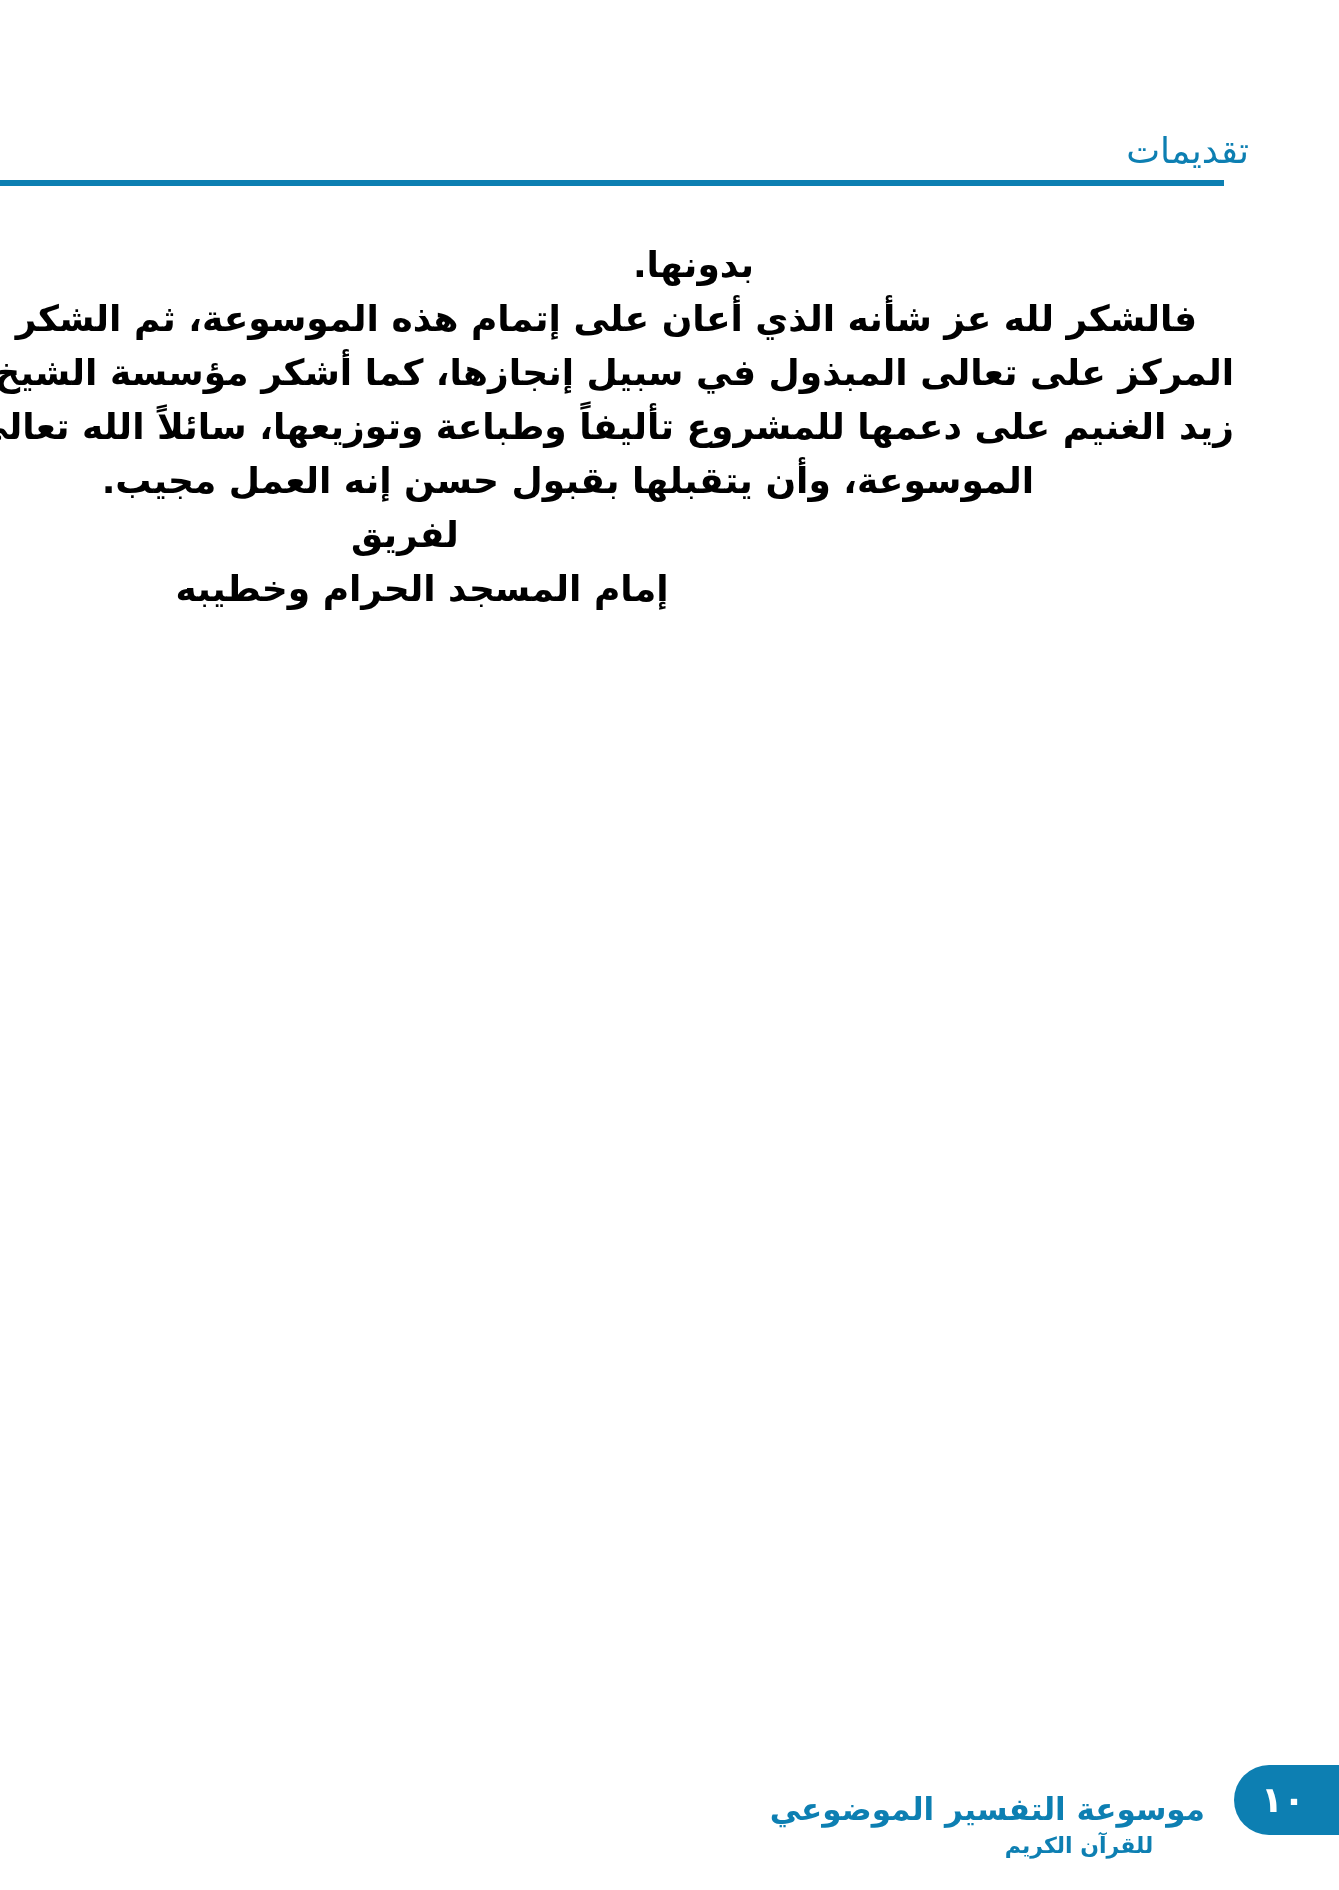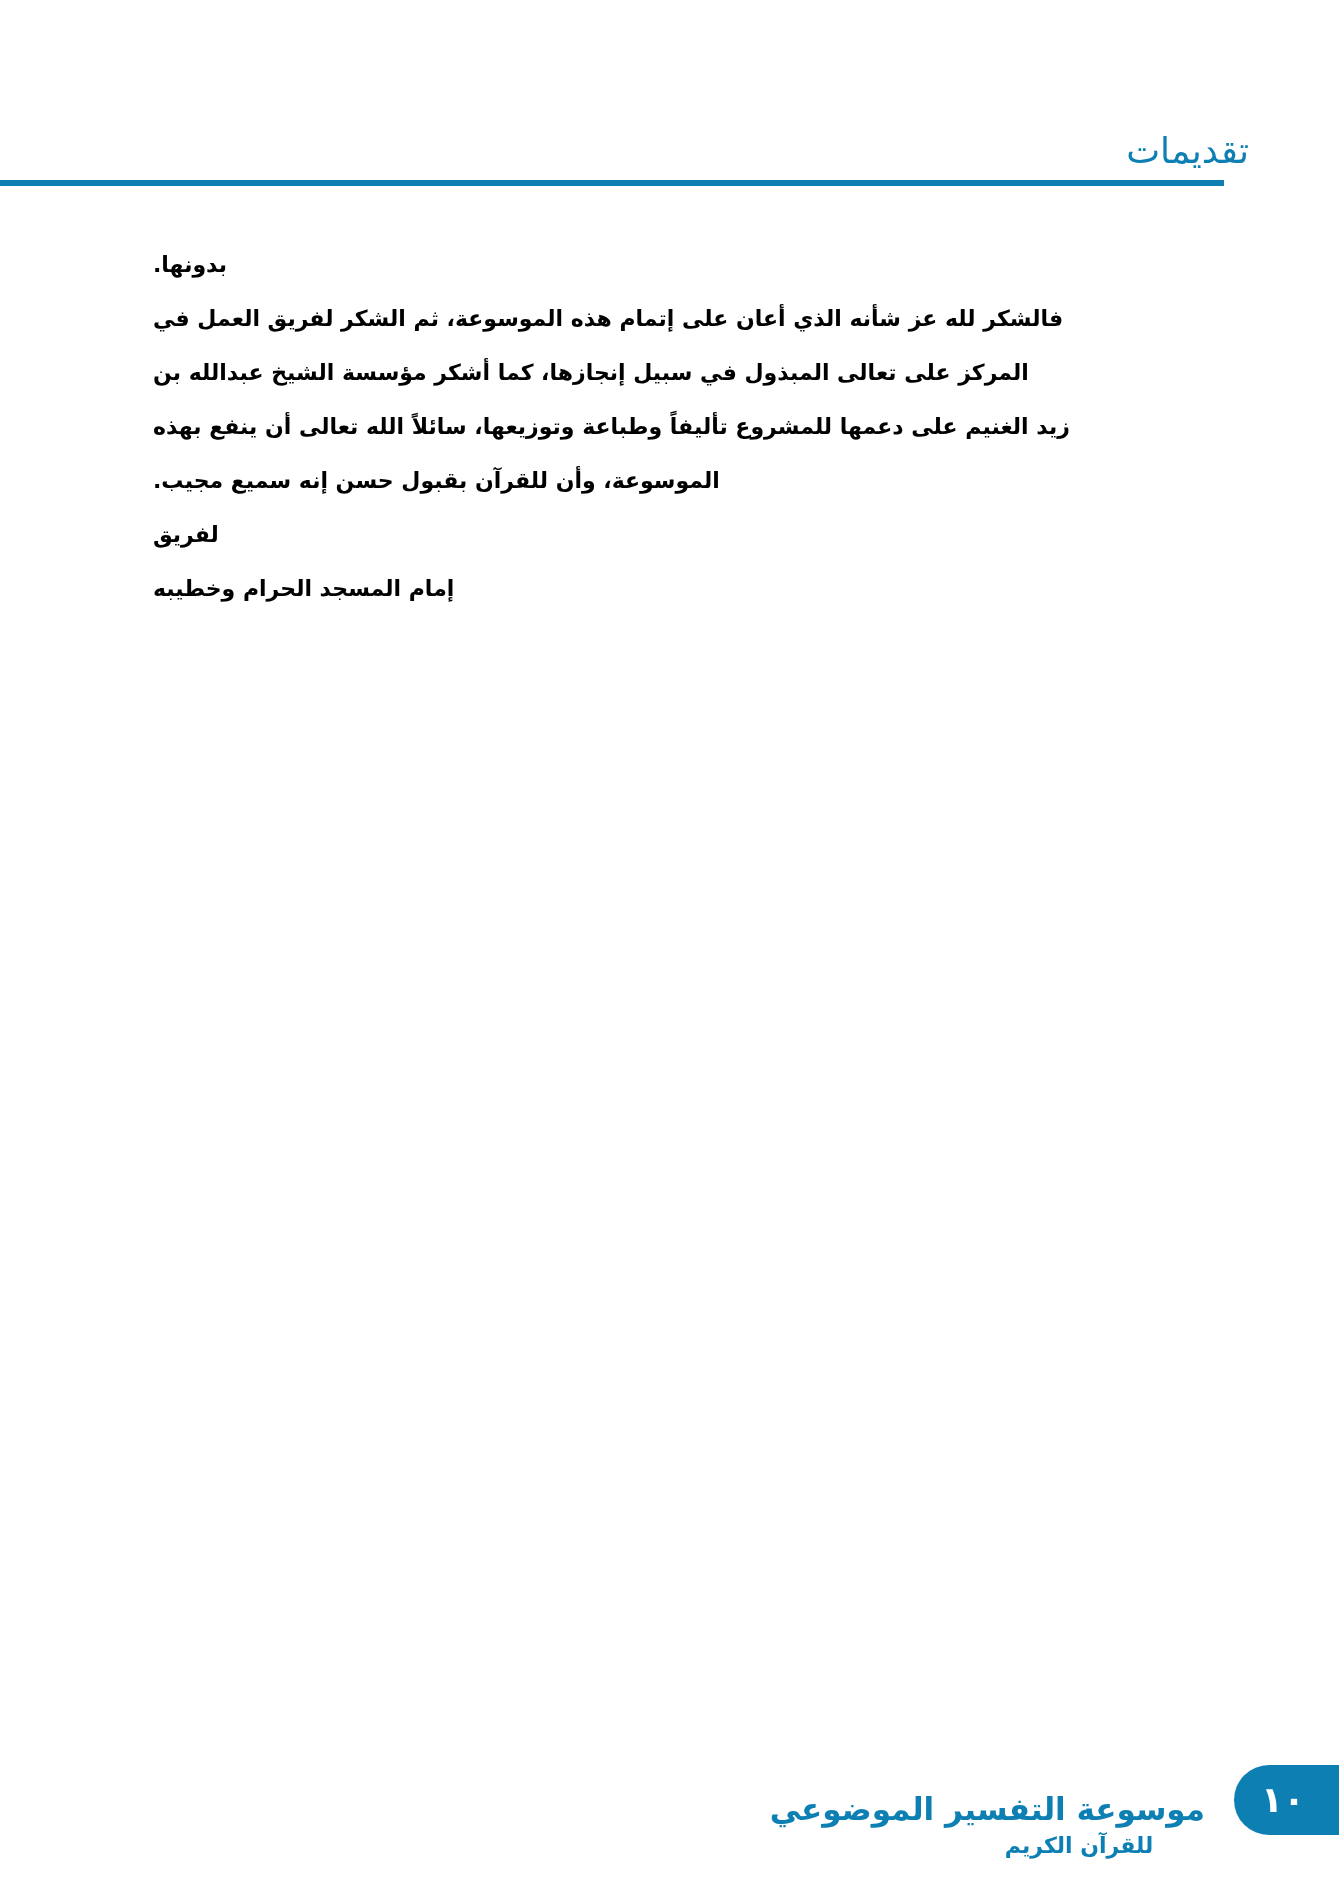--- a/index.html
+++ b/index.html
@@ -39,23 +39,23 @@
     background: #0d7fb2;
   }
 
   
   .body-text {
     position: absolute;
     top: 238px;
     right: 129px;
     width: 1081px;
     direction: rtl;
-    text-align: left;
+    text-align: center;
     color: #000000;
-    font-size: 22px;
+    font-size: 36px;
     font-weight: bold;
     line-height: 54px;
   }
   .body-text .line {
     white-space: nowrap;
     height: 54px;
   }
   .line.indent-first   { padding-right: 37px; }
   .line.closing-line   { padding-right: 200px; }
   .line.written-by     { padding-right: 577px; }
@@ -114,21 +114,21 @@
 <div class="page">
 
   <div class="chapter-title">تقديمات</div>
   <div class="header-rule"></div>
 
   <div class="body-text">
     <div class="line opening-line">بدونها.</div>
     <div class="line indent-first">فالشكر لله عز شأنه الذي أعان على إتمام هذه الموسوعة، ثم الشكر لفريق العمل في</div>
     <div class="line">المركز على تعالى المبذول في سبيل إنجازها، كما أشكر مؤسسة الشيخ عبدالله بن</div>
     <div class="line">زيد الغنيم على دعمها للمشروع تأليفاً وطباعة وتوزيعها، سائلاً الله تعالى أن ينفع بهذه</div>
-    <div class="line closing-line">الموسوعة، وأن للقرآن بقبول حسن إنه سميع مجيب.</div>
+    <div class="line closing-line">الموسوعة، وأن يتقبلها بقبول حسن إنه العمل مجيب.</div>
     <div class="line written-by">لفريق</div>
     <div class="line signature-role">إمام المسجد الحرام وخطيبه</div>
   </div>
 
   <div class="publisher-logo">
     <div class="logo-main">موسوعة التفسير الموضوعي</div>
     <div class="logo-sub">للقرآن الكريم</div>
   </div>
 
   <div class="page-number-pill">

